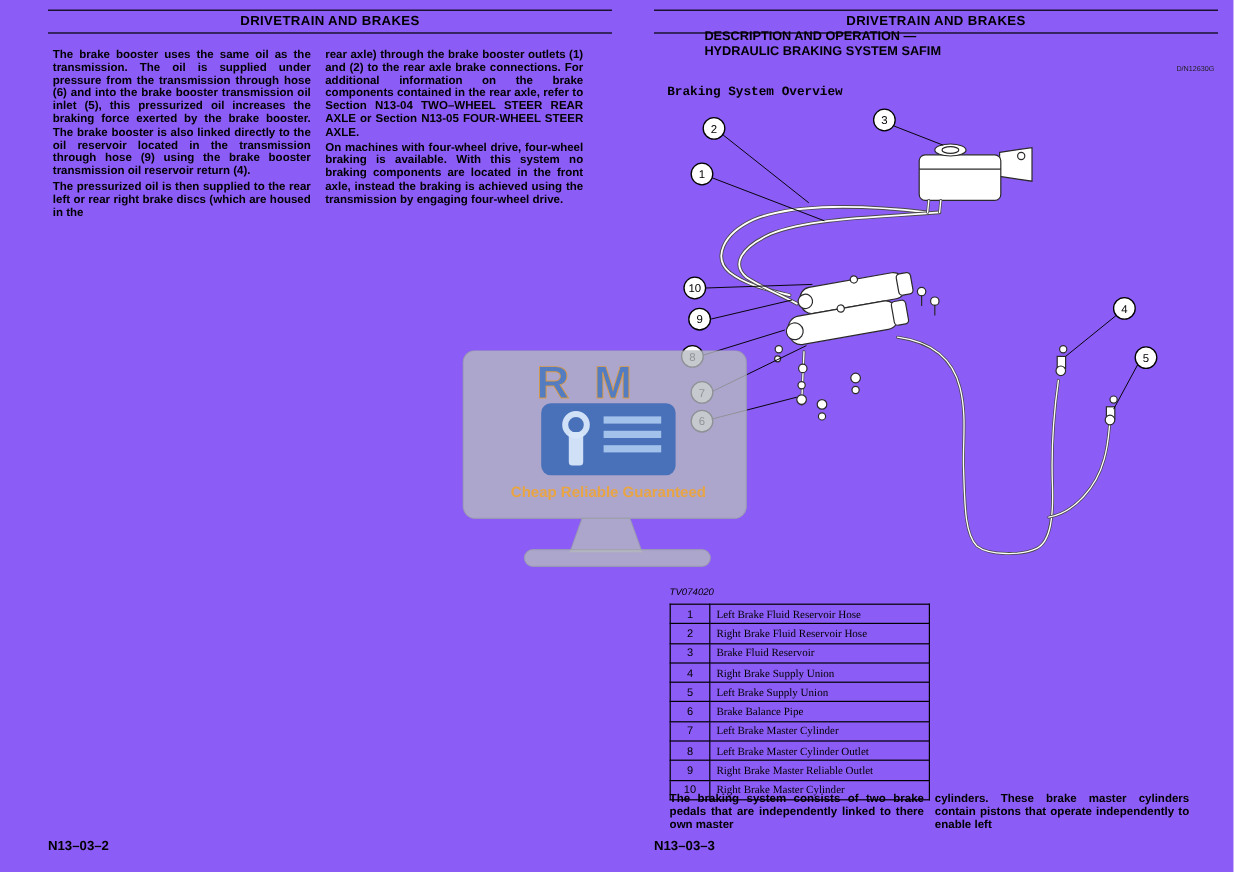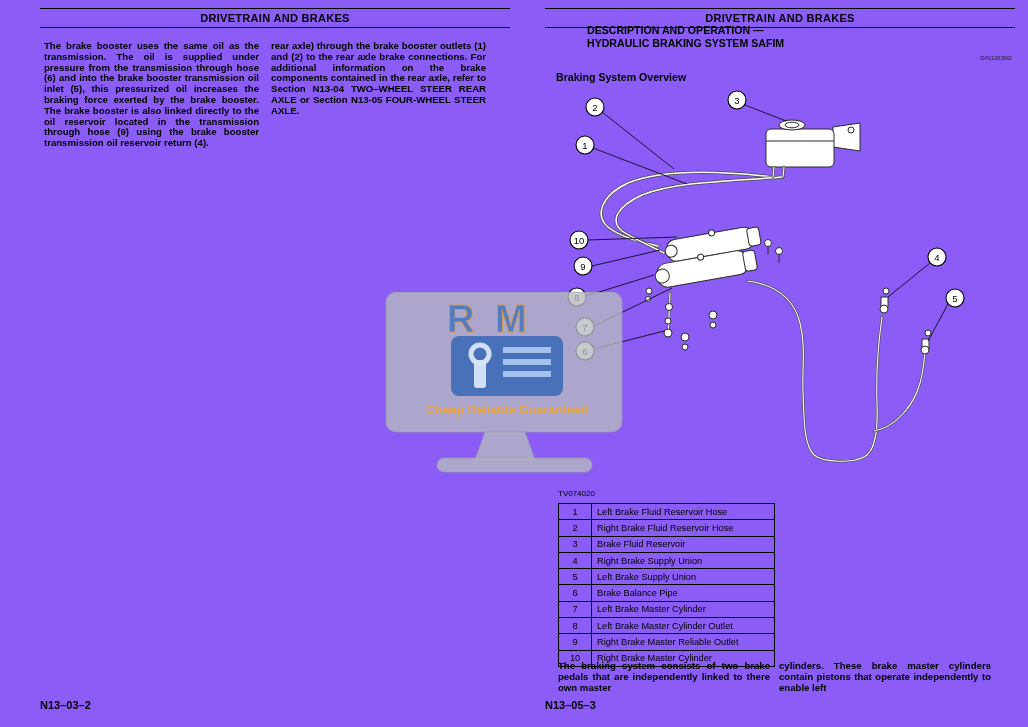--- a/index.html
+++ b/index.html
@@ -6,26 +6,26 @@
   #screen{
     position:relative;width:1028px;height:727px;background:#8b5cf6;
     font-family:"Liberation Sans",sans-serif;color:#000;overflow:hidden;
   }
   .rule{position:absolute;height:1px;background:#000;}
   .page-header{position:absolute;width:470px;text-align:center;font-weight:bold;font-size:11px;letter-spacing:.3px;}
   .bodycol{position:absolute;width:215px;font-size:9.6px;line-height:10.8px;text-align:justify;}
   .bodycol p{margin:0 0 2px 0;font-weight:bold;}
   .title{position:absolute;font-weight:bold;font-size:10.6px;line-height:12.5px;}
   .docref{position:absolute;font-size:6px;text-align:right;width:82px;color:#222;}
-  .subtitle{position:absolute;font-weight:bold;font-size:10.6px;}
+  .subtitle{position:absolute;font-weight:bold;font-size:10.6px;font-family:Liberation Mono, monospace;}
   .figcode{position:absolute;font-size:8px;}
   .parts-table{position:absolute;border-collapse:collapse;font-size:9.2px;}
   .parts-table td{border:1px solid #000;padding:1.5px 5px;height:12.3px;vertical-align:middle;}
   .parts-table td.num{width:22px;text-align:center;}
-  .parts-table td.desc{width:172px;text-align:left;}
+  .parts-table td.desc{width:172px;text-align:left;font-family:Liberation Serif, serif;}
   .footer{position:absolute;width:470px;text-align:left;font-weight:bold;font-size:11px;}
   
   .comp{fill:#fff;stroke:#2a2a2a;stroke-width:1;}
   .thin{fill:none;stroke:#2a2a2a;stroke-width:1;}
   .tube-o{fill:none;stroke:#4a4a4a;stroke-width:3;stroke-linecap:round;}
   .tube-i{fill:none;stroke:#fff;stroke-width:1.5;stroke-linecap:round;}
   .pipe-o{fill:none;stroke:#4a4a4a;stroke-width:2.4;stroke-linecap:round;}
   .pipe-i{fill:none;stroke:#fff;stroke-width:1.1;stroke-linecap:round;}
   .leader{stroke:#000;stroke-width:0.8;}
   .callout circle{fill:#fff;stroke:#000;stroke-width:1.1;}
@@ -37,23 +37,25 @@
 
 <div id="screen">
 
   <div>
     <div class="rule" style="left:40px;top:8px;width:470px;"></div>
     <div class="page-header" style="left:40px;top:12px;">DRIVETRAIN AND BRAKES</div>
     <div class="rule" style="left:40px;top:27px;width:470px;"></div>
 
     <div class="bodycol" style="left:44px;top:41px;">
       <p>The brake booster uses the same oil as the transmission. The oil is supplied under pressure from the transmission through hose (6) and into the brake booster transmission oil inlet (5), this pressurized oil increases the braking force exerted by the brake booster. The brake booster is also linked directly to the oil reservoir located in the transmission through hose (9) using the brake booster transmission oil reservoir return (4).</p>
+      <p>The pressurized oil is then supplied to the rear left or rear right brake discs (which are housed in the</p>
     </div>
     <div class="bodycol" style="left:271px;top:41px;">
       <p>rear axle) through the brake booster outlets (1) and (2) to the rear axle brake connections.  For additional information on the brake components contained in the rear axle, refer to Section N13-04 TWO–WHEEL STEER REAR AXLE or Section N13-05 FOUR-WHEEL STEER AXLE.</p>
+      <p>On machines with four-wheel drive, four-wheel braking is available.  With this system no braking components are located in the front axle, instead the braking is achieved using the transmission by engaging four-wheel drive.</p>
     </div>
 
     <div class="footer" style="left:40px;top:699px;">N13–03–2</div>
   </div>
 
   <div>
     <div class="rule" style="left:545px;top:8px;width:470px;"></div>
     <div class="page-header" style="left:545px;top:12px;">DRIVETRAIN AND BRAKES</div>
     <div class="rule" style="left:545px;top:27px;width:470px;"></div>
 
@@ -180,21 +182,21 @@
         <circle cx="385" cy="172" r="9"></circle>
         <text x="385" y="175.5" text-anchor="middle">4</text>
       </g>
       <g class="callout">
         <line class="leader" x1="396" y1="219" x2="376" y2="256"></line>
         <circle cx="403" cy="213" r="9"></circle>
         <text x="403" y="216.5" text-anchor="middle">5</text>
       </g>
     </svg>
 
-    <div class="figcode" style="left:558px;top:489px;">TV074020</div>
+    <div class="figcode" style="left:558px;top:489px;font-style:italic;">TV074020</div>
 
     <table class="parts-table" style="left:558px;top:503px;">
       <tbody>
         <tr>
             <td class="num">1</td>
             <td class="desc">Left Brake Fluid Reservoir Hose</td>
           </tr>
         <tr>
             <td class="num">2</td>
             <td class="desc">Right Brake Fluid Reservoir Hose</td>
@@ -234,21 +236,21 @@
       </tbody>
     </table>
 
     <div class="bodycol" style="left:558px;top:661px;width:212px;">
       <p>The braking system consists of two brake pedals that are independently linked to there own master</p>
     </div>
     <div class="bodycol" style="left:779px;top:661px;width:212px;">
       <p>cylinders.  These brake master cylinders contain pistons that operate independently to enable left</p>
     </div>
 
-    <div class="footer" style="left:545px;top:699px;">N13–05–3</div>
+    <div class="footer" style="left:545px;top:699px;">N13–03–3</div>
   </div>
 
   <svg style="position:absolute;left:385px;top:292px;" width="240" height="185" viewBox="0 0 240 185">
     <rect class="wm-gray" x="1" y="0" width="236" height="140" rx="10"></rect>
     <polygon class="wm-gray" points="100,140 140,140 150,168 90,168"></polygon>
     <rect class="wm-gray" x="52" y="166" width="155" height="14" rx="7"></rect>
 
     <text x="62" y="40" font-size="38" font-weight="bold" fill="#4a78c0" fill-opacity="0.9" stroke="#e49a35" stroke-width="0.8" stroke-opacity="0.85">R</text>
     <text x="110" y="40" font-size="38" font-weight="bold" fill="#4a78c0" fill-opacity="0.9" stroke="#e49a35" stroke-width="0.8" stroke-opacity="0.85">M</text>
 

